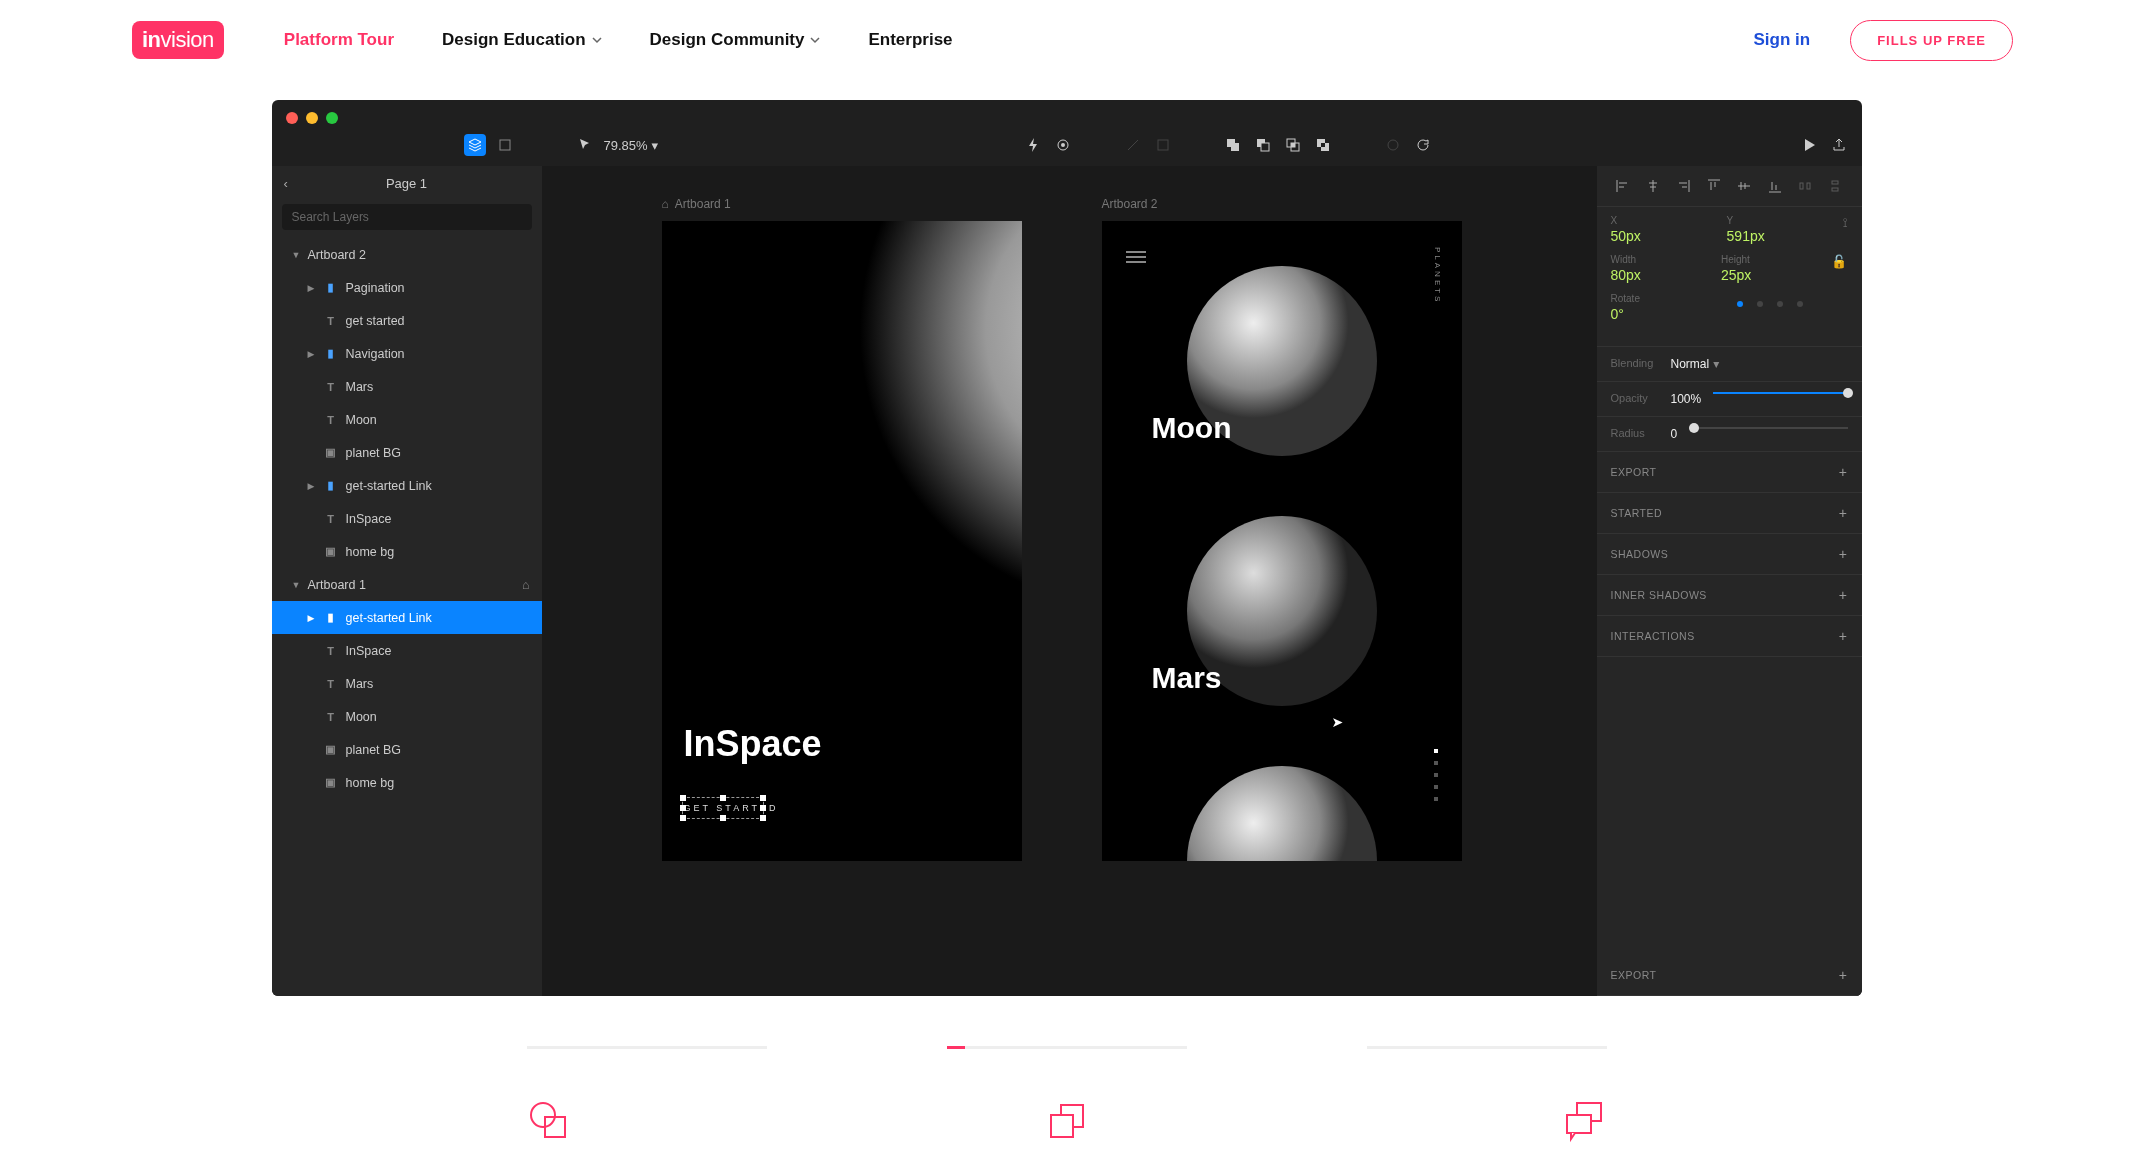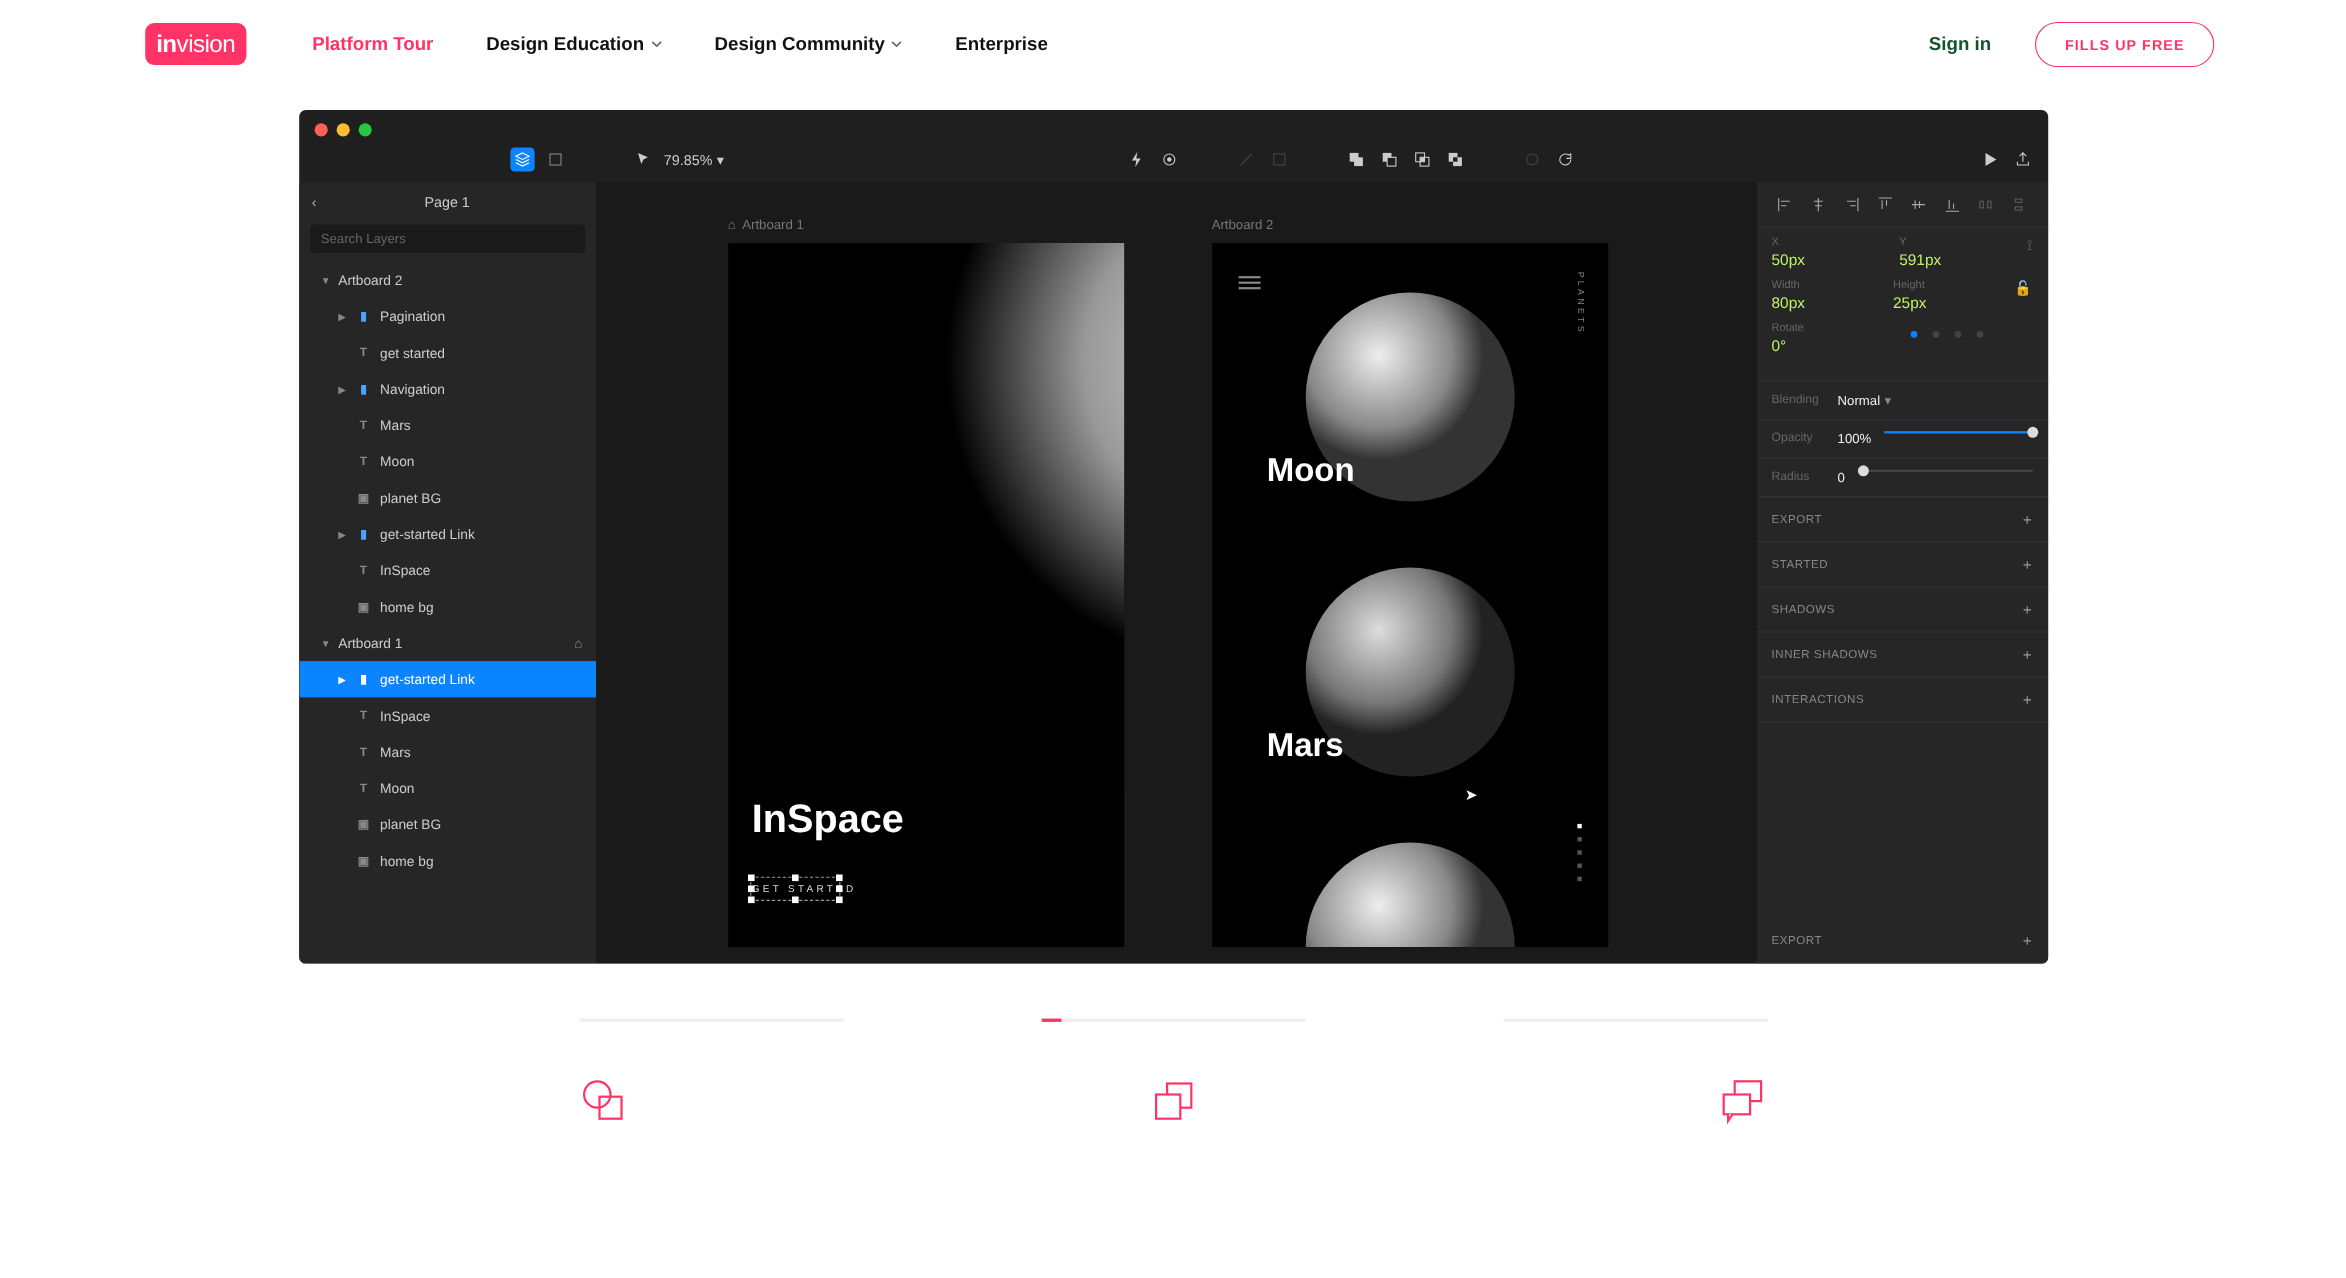--- a/index.html
+++ b/index.html
@@ -6,26 +6,26 @@
   body { font-family: -apple-system, BlinkMacSystemFont, "Segoe UI", Helvetica, Arial, sans-serif; background: #fff; color: #222; }
 
   
   .site-header { height: 80px; display: flex; align-items: center; padding: 0 120px; margin-left: 12px; }
   .logo { background: #ff3366; color: #fff; font-weight: 700; border-radius: 8px; padding: 6px 10px; font-size: 22px; letter-spacing: -0.5px; }
   .logo .thin { font-weight: 400; }
   .nav { display: flex; gap: 48px; margin-left: 60px; font-size: 17px; font-weight: 600; }
   .nav-item { color: #111; cursor: pointer; display: inline-flex; align-items: center; gap: 6px; }
   .nav-item.active { color: #ff3366; }
   .nav-spacer { flex: 1; }
-  .signin { font-size: 17px; font-weight: 600; color: #14532d; margin-right: 40px; cursor: pointer; }
+  .signin { font-size: 17px; font-weight: 600; color: #1d4ed8; margin-right: 40px; cursor: pointer; }
   .signup { border: 1.5px solid #ff3366; color: #ff3366; border-radius: 24px; padding: 12px 26px; font-size: 13px; letter-spacing: 1px; font-weight: 700; cursor: pointer; }
   .chev { width: 10px; height: 10px; display: inline-block; }
 
   
-  .app-window { width: 1590px; height: 776px; margin: 20px auto 0; background: #1f1f1f; border-radius: 6px; color: #ddd; display: flex; flex-direction: column; overflow: hidden; font-size: 13px; }
+  .app-window { width: 1590px; height: 896px; margin: 20px auto 0; background: #1f1f1f; border-radius: 6px; color: #ddd; display: flex; flex-direction: column; overflow: hidden; font-size: 13px; }
   .titlebar { height: 24px; display: flex; align-items: center; gap: 8px; padding: 12px 14px 0; }
   .dot { width: 12px; height: 12px; border-radius: 50%; }
   .dot.r { background: #ff5f57; } .dot.y { background: #febc2e; } .dot.g { background: #28c840; }
 
   .toolbar { height: 42px; display: flex; align-items: center; padding: 0 12px; gap: 18px; color: #aaa; }
   .tool { width: 22px; height: 22px; display: flex; align-items: center; justify-content: center; cursor: pointer; color: #888; }
   .tool.active { background: #0a84ff; border-radius: 4px; color: #fff; }
   .tool svg { width: 16px; height: 16px; }
   .zoom { color: #ccc; font-size: 13px; display: flex; align-items: center; gap: 4px; cursor: pointer; }
   .tb-group { display: flex; gap: 8px; }

